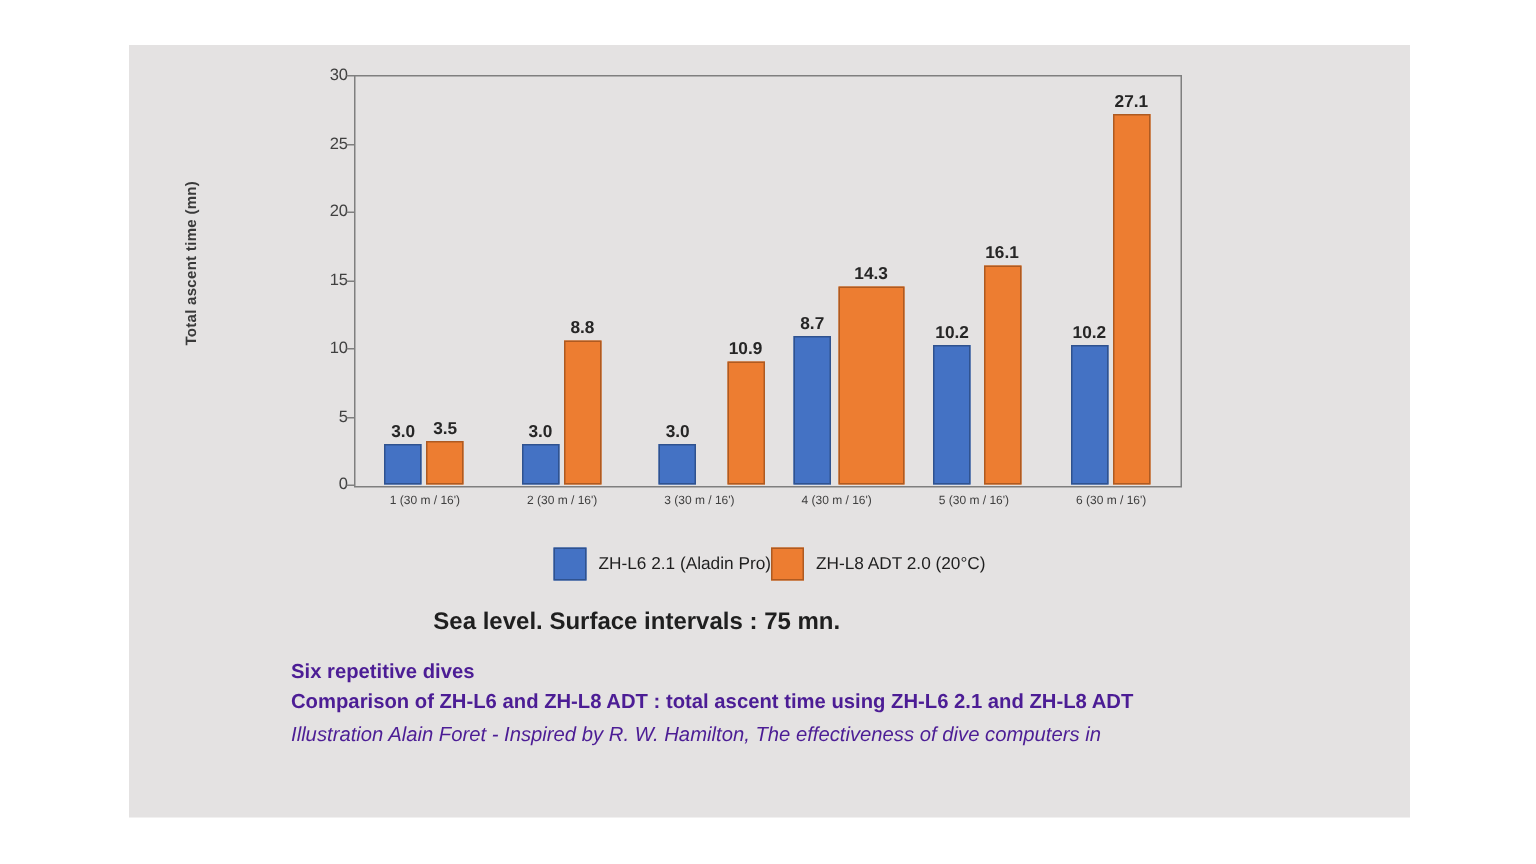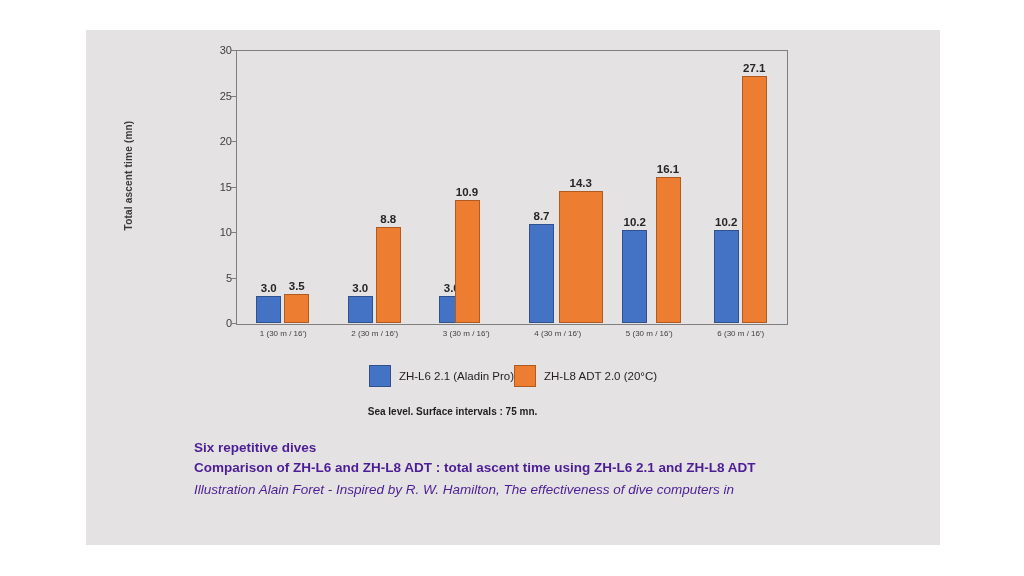--- a/index.html
+++ b/index.html
@@ -135,24 +135,23 @@
   .legend-swatch.blue   { background: #4472c4; border: 1.5px solid #2f528f; }
   .legend-swatch.orange { background: #ed7d31; border: 1.5px solid #ae5a21; }
   .legend-text { font-size: 11.5px; color: #1f1f1f; font-weight: 500; }
 
   #sub-note {
     position: absolute;
     left: 0;
     top: 376px;
     width: 677px;
     text-align: center;
-    font-size: 10px;
+    font-size: 16px;
     font-weight: 600;
     color: #1f1f1f;
-    padding-left: 28px;
   }
 
   
   #caption {
     position: absolute;
     left: 108px;
     top: 408px;
     width: 740px;
     color: #4c1d95;
   }
@@ -210,21 +209,21 @@
             <div class="bar-label">3.0</div>
           </div>
           <div class="bar orange" style="height: 96px; left: 46.75px;">
             <div class="bar-label">8.8</div>
           </div>
         </div>
         <div class="group" style="left: 183px; width: 91.5px;">
           <div class="bar blue" style="height: 27.3px; left: 18.75px;">
             <div class="bar-label">3.0</div>
           </div>
-          <div class="bar orange" style="height: 123px; left: 34px;">
+          <div class="bar orange" style="height: 82px; left: 64px;">
             <div class="bar-label">10.9</div>
           </div>
         </div>
         <div class="group" style="left: 274.5px; width: 91.5px;">
           <div class="bar blue" style="height: 99px; left: 17px;">
             <div class="bar-label">8.7</div>
           </div>
           <div class="bar orange" style="height: 132px; left: 46.75px; padding-left: 42px;">
             <div class="bar-label">14.3</div>
           </div>

